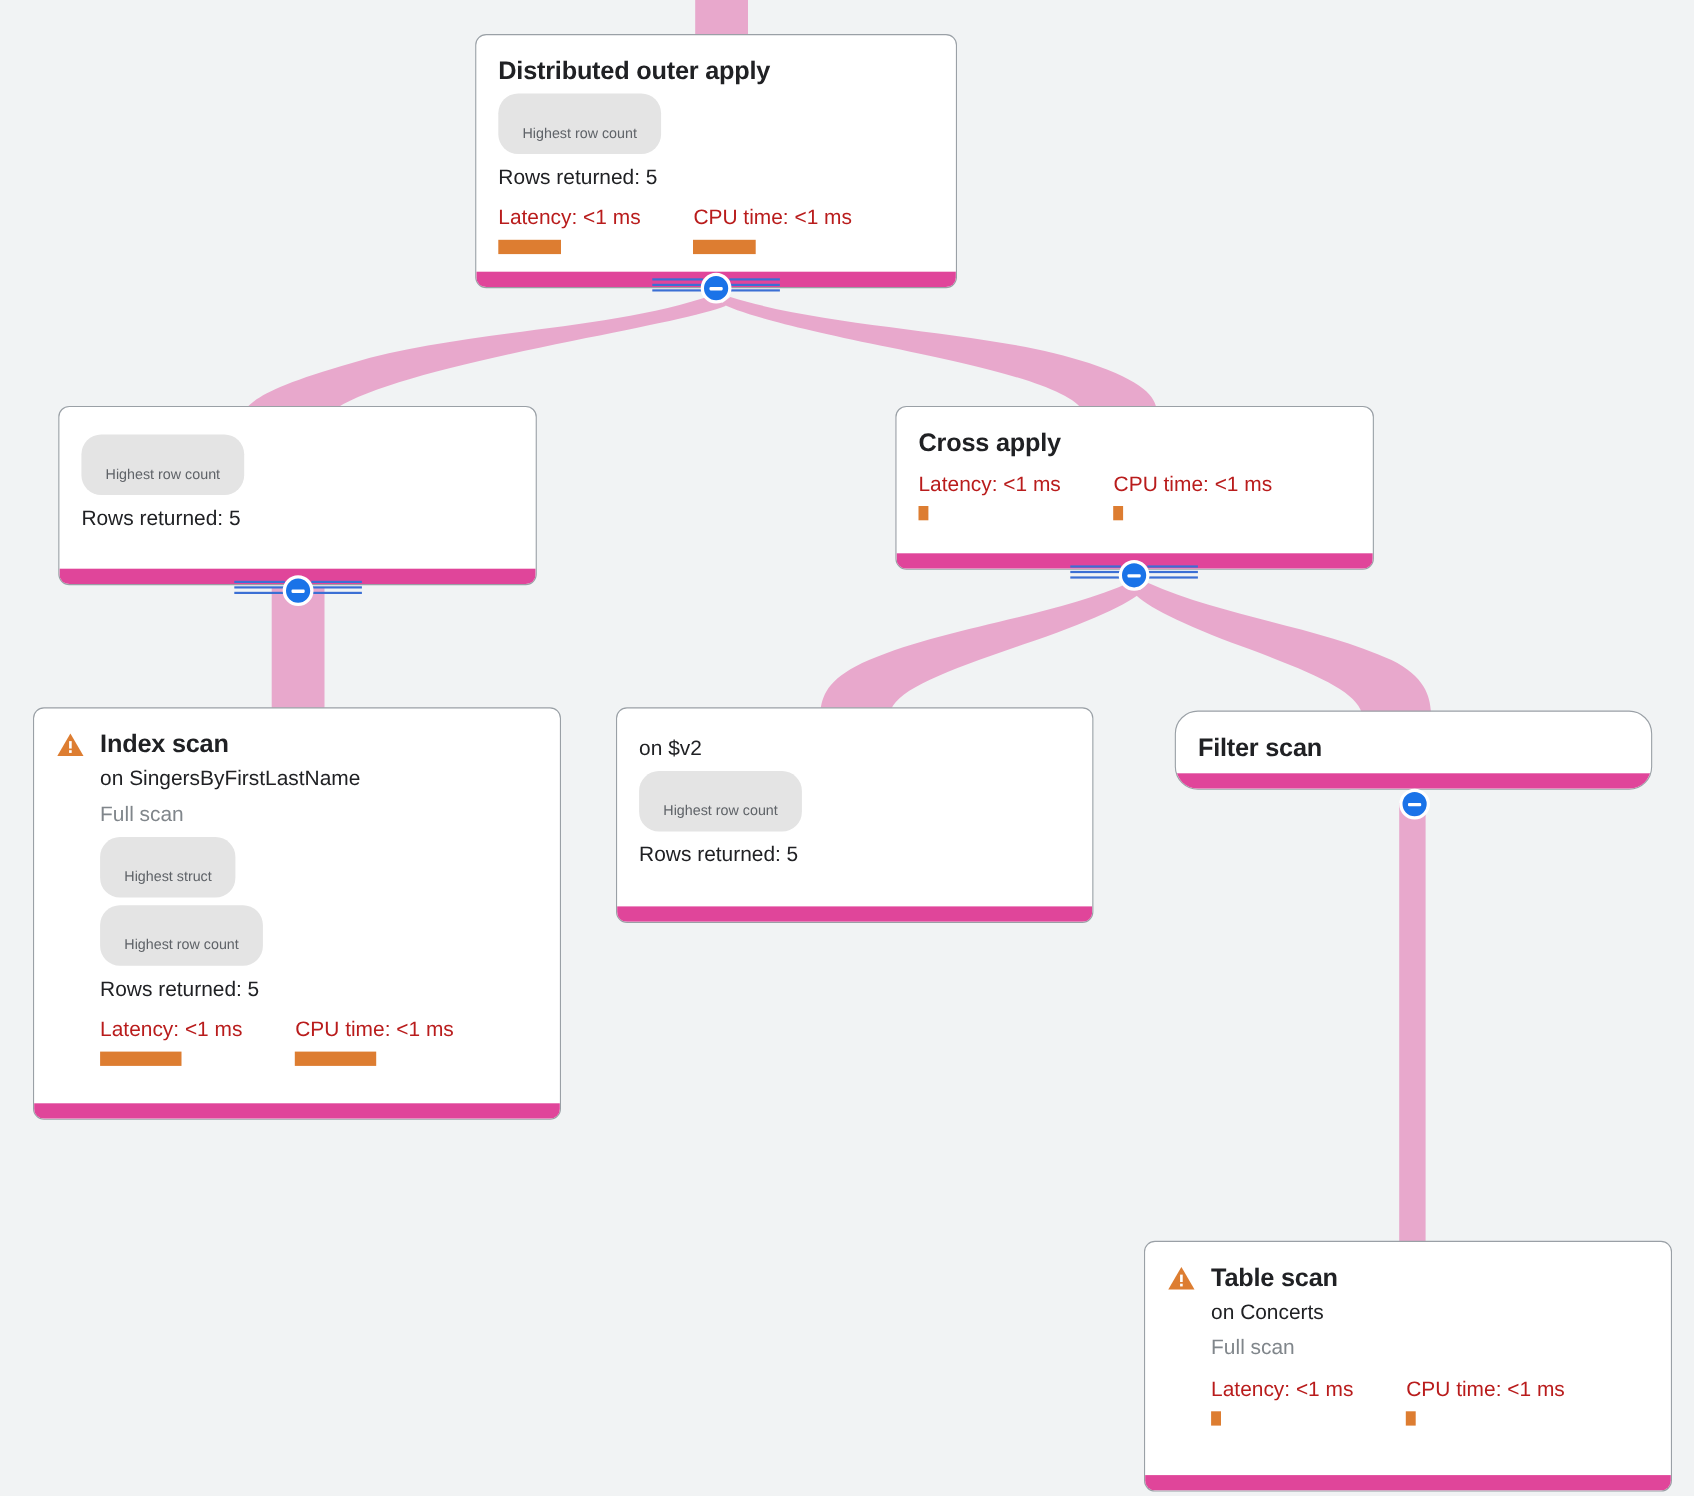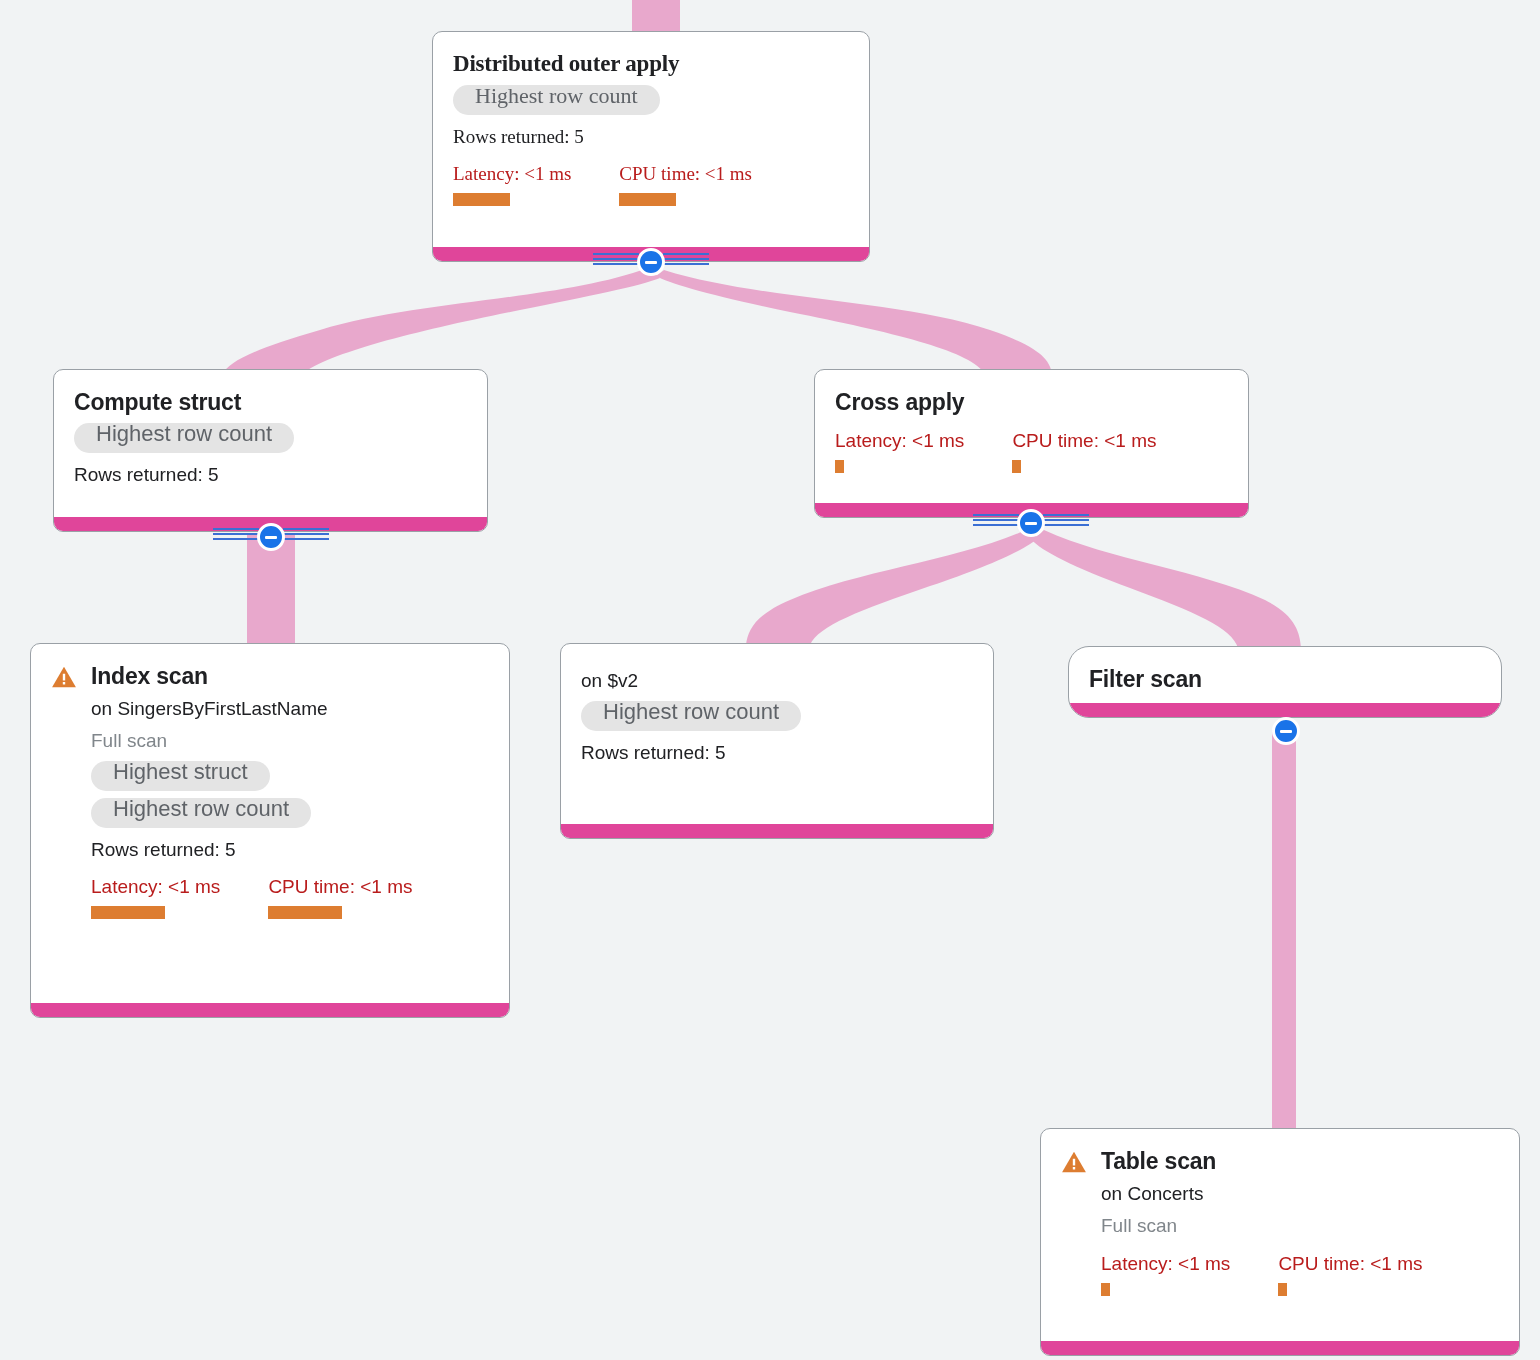--- a/index.html
+++ b/index.html
@@ -69,23 +69,23 @@
     line-height: 27px;
     margin-top: 5px;
   }
   .sub-line.muted {
     color: #80868B;
   }
   .chip {
     display: inline-block;
     background: #E4E4E4;
     color: #5F6368;
-    font-size: 22px;
+    font-size: 13px;
     line-height: 22px;
-    padding: 0 22px 8px 22px;
+    padding: 25px 22px 8px 22px;
     border-radius: 18px;
     margin-top: 7px;
   }
   .rows-line {
     font-size: 19px;
     color: #202124;
     line-height: 24px;
     margin-top: 10px;
   }
   .metrics {
@@ -185,21 +185,21 @@
                C 1295 615, 1300 632, 1301 648
                L 1238 648
                C 1232 628, 1195 612, 1130 588
                C 1075 568, 1040 550, 1032 540 Z"></path>
 
       <path d="M 1272 730 L 1296 730 L 1296 1132 L 1272 1132 Z"></path>
     </g>
   </svg>
 
   <div id="nodes">
-      <div class="node" style="left: 432px; top: 31px; width: 438px; height: 231px; font-family: Liberation Serif, serif;">
+      <div class="node" style="left: 432px; top: 31px; width: 438px; height: 231px;">
         <div class="node-body">
           <div class="node-head">
             <div class="node-title">Distributed outer apply</div>
           </div>
           <div class="node-indent"><span class="chip">Highest row count</span></div>
           <div class="rows-line node-indent">Rows returned: 5</div>
           <div class="metrics node-indent">
             <div class="metric">
               <div class="metric-label">Latency: &lt;1 ms</div>
               <div class="metric-bar" style="width:57px"></div>
@@ -207,23 +207,20 @@
             <div class="metric">
               <div class="metric-label">CPU time: &lt;1 ms</div>
               <div class="metric-bar" style="width:57px"></div>
             </div>
           </div>
         </div>
         <div class="node-footer"></div>
       </div>
       <div class="node" style="left: 53px; top: 369px; width: 435px; height: 163px;">
         <div class="node-body">
-          <div class="node-head">
-            <div class="node-title">Compute struct</div>
-          </div>
           <div class="node-indent"><span class="chip">Highest row count</span></div>
           <div class="rows-line node-indent">Rows returned: 5</div>
         </div>
         <div class="node-footer"></div>
       </div>
       <div class="node" style="left: 814px; top: 369px; width: 435px; height: 149px;">
         <div class="node-body">
           <div class="node-head">
             <div class="node-title">Cross apply</div>
           </div>

